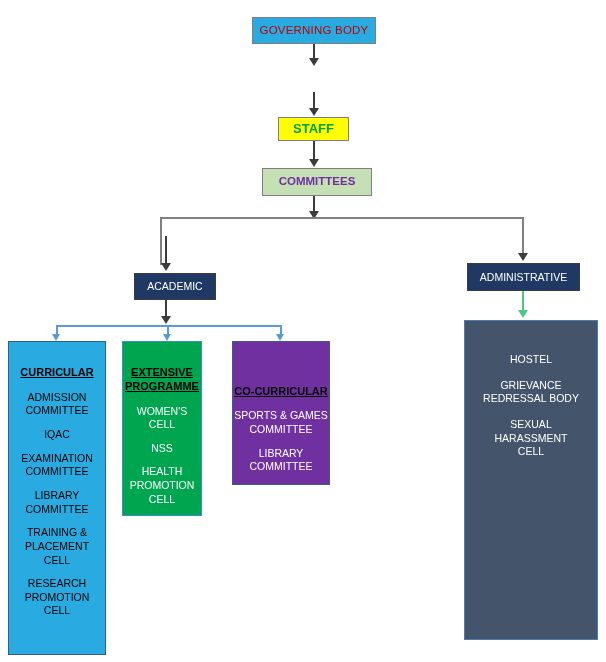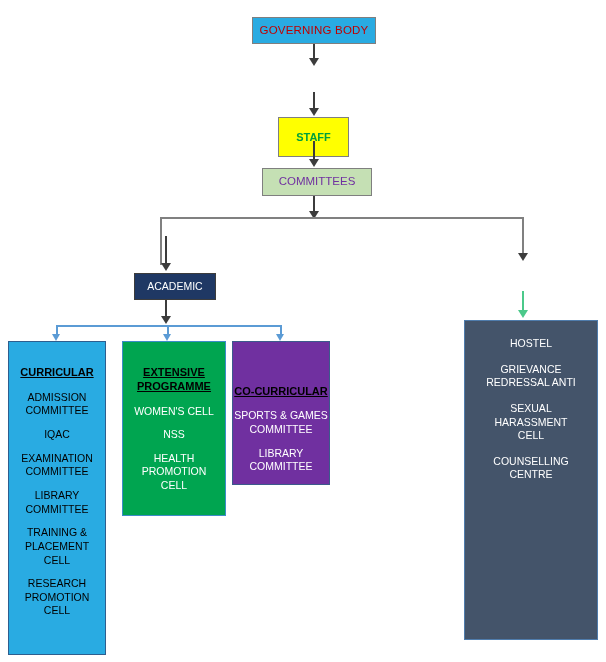--- a/index.html
+++ b/index.html
@@ -27,28 +27,28 @@
     left:252px; top:17px; width:124px; height:27px;
     background:#29ABE2; border:1px solid #7F7F7F;
     color:#C00000; font-size:11.5px; letter-spacing:.2px;justify-content:center;
   }
   .n-principal{
     left:270px; top:67px; width:88px; height:25px;
     background:#92D050; border:1px solid #7F7F7F;
     color:#C00000; font-size:11.5px; font-weight:bold;
   }
   .n-staff{
-    left:278px; top:117px; width:71px; height:40px;
+    left:278px; top:117px; width:71px; height:24px;
     background:#FFFF00; border:1px solid #7F7F7F;
-    color:#00A03C; font-size:11px; font-weight:bold;
+    color:#00A03C; font-size:13px; font-weight:bold;
   }
   .n-committees{
     left:262px; top:168px; width:110px; height:28px;
     background:#C5E0B4; border:1px solid #7F7F7F;
-    color:#7030A0; font-size:11.5px;
+    color:#7030A0; font-size:11.5px;font-weight:bold;
   }
 
   
   .n-academic{
     left:125px; top:273px; width:82px; height:27px;
     background:#1F3864; border:1px solid #3C3C3C;
     color:#ffffff; font-size:10.5px;margin-left:9px;
   }
   .n-administrative{
     left:467px; top:263px; width:113px; height:28px;
@@ -80,35 +80,35 @@
     margin-bottom:10px;
     white-space:pre-line;
   }
 
   .p-curricular{
     left:8px; top:341px; width:98px; height:314px;
     background:#29ABE2; border:1.5px solid #2E5E8E;
     color:#000000;
   }
   .p-extensive{
-    left:122px; top:341px; width:104px; height:175px;
+    left:122px; top:341px; width:80px; height:175px;
     background:#00A550; border:1.5px solid #3C8CC8;
     color:#ffffff;
   }
   .p-cocurricular{
     left:232px; top:341px; width:98px; height:144px;
     background:#7030A0; border:1.5px solid #3C5A8C;
     color:#ffffff;
     justify-content:flex-end;
   }
   .p-administrative{
     left:464px; top:320px; width:134px; height:320px;
     background:#44546A; border:1.5px solid #4F7CAC;
     color:#ffffff;
-    padding-top:16px;
+    padding-top:32px;
   }
   .p-administrative .item{margin-bottom:12px;}
 
   
   .line{position:absolute;background:#3C3C3C;}
   .line-grey{position:absolute;background:#808080;}
   .line-blue{position:absolute;background:#5B9BD5;}
   .line-green{position:absolute;background:#4BC98A;}
 
   .arrow{position:absolute;width:0;height:0;}
@@ -143,20 +143,23 @@
   </div>
 
   <div class="node n-committees">
     <span>COMMITTEES</span>
   </div>
 
   <div class="node n-academic">
     <span>ACADEMIC</span>
   </div>
 
+  <div class="node n-administrative">
+    <span>ADMINISTRATIVE</span>
+  </div>
 
   <div class="line" style="left:313px;top:44px;width:1.5px;height:15px;"></div>
   <div class="arrow arrow-dark" style="left:309px;top:58px;"></div>
 
   <div class="line" style="left:313px;top:92px;width:1.5px;height:16px;"></div>
   <div class="arrow arrow-dark" style="left:309px;top:108px;"></div>
 
   <div class="line" style="left:313px;top:141px;width:1.5px;height:18px;"></div>
   <div class="arrow arrow-dark" style="left:309px;top:159px;"></div>
 
@@ -215,21 +218,19 @@
     <div class="hdr">CO-CURRICULAR</div>
     <div class="item">SPORTS &amp; GAMES
 COMMITTEE</div>
     <div class="item">LIBRARY
 COMMITTEE</div>
   </div>
 
   <div class="panel p-administrative">
     <div class="item">HOSTEL</div>
     <div class="item">GRIEVANCE
-REDRESSAL ANTI</div>
+REDRESSAL BODY</div>
     <div class="item">SEXUAL
 HARASSMENT
 CELL</div>
-    <div class="item">COUNSELLING
-CENTRE</div>
   </div>
 
 </div>
 
 </body></html>

